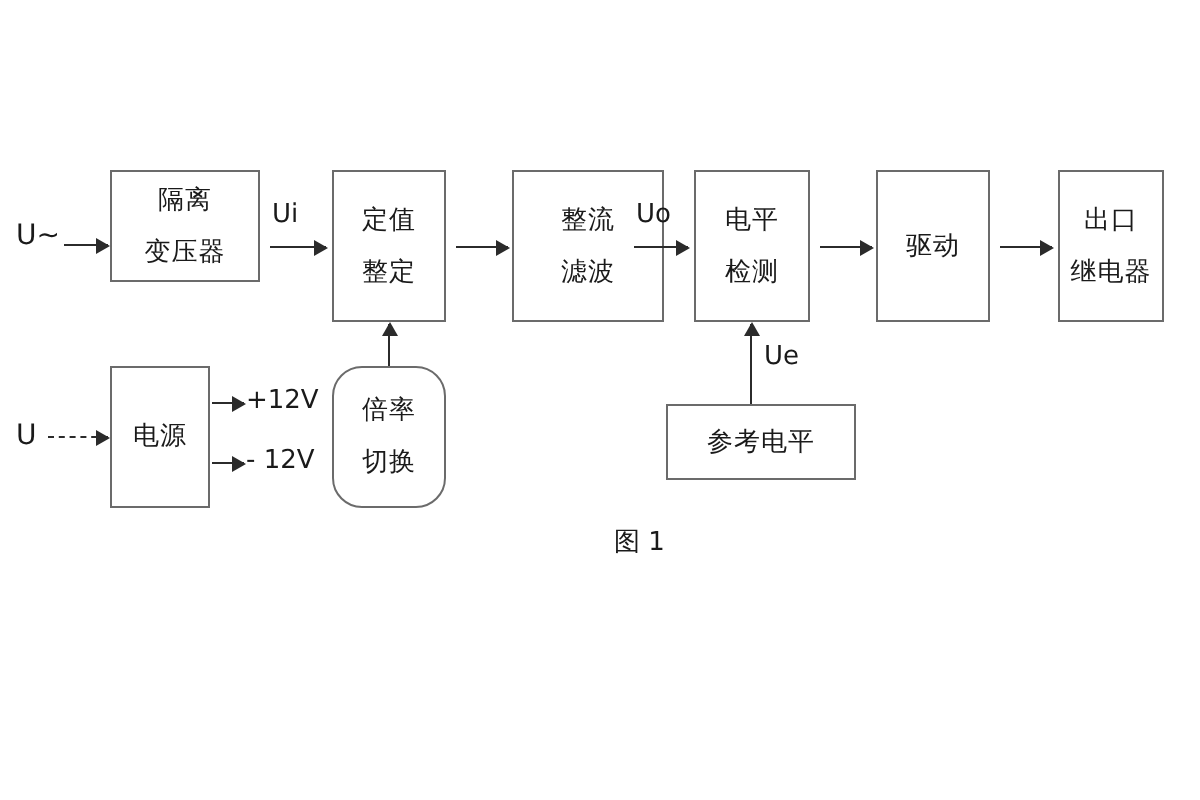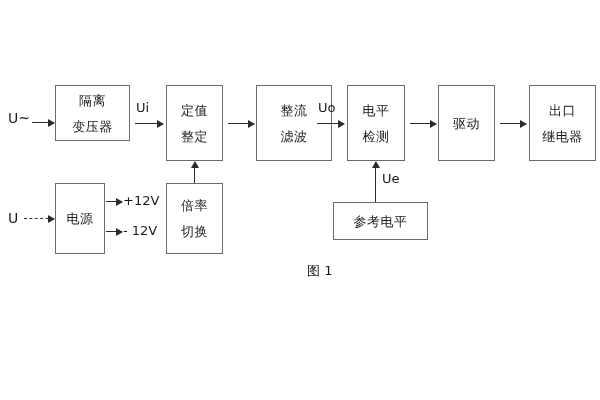--- a/index.html
+++ b/index.html
@@ -135,39 +135,39 @@
   </div>
 
   <div class="harrow" style="left:410px; top:123px; width:26px;"></div>
 
   <div class="box single" style="left:438px; top:85px; width:57px; height:76px;">
     <span class="ln">驱动</span>
   </div>
 
   <div class="harrow" style="left:500px; top:123px; width:26px;"></div>
 
-  <div class="box" style="left:529px; top:85px; width:67px; height:76px;">
+  <div class="box" style="left:529px; top:85px; width:53px; height:76px;">
     <span class="ln">出口</span>
     <span class="ln">继电器</span>
   </div>
 
   <div class="lbl big" style="left:8px; top:211px;">U</div>
   <div class="harrow dashed" style="left:24px; top:218px; width:30px;"></div>
 
   <div class="box single" style="left:55px; top:183px; width:50px; height:71px;text-align:right;">
     <span class="ln">电源</span>
   </div>
 
   <div class="harrow" style="left:106px; top:201px; width:16px;"></div>
   <div class="lbl" style="left:123px; top:194px;">+12V</div>
 
   <div class="harrow" style="left:106px; top:231px; width:16px;"></div>
   <div class="lbl" style="left:123px; top:224px;">- 12V</div>
 
-  <div class="box" style="left:166px; top:183px; width:57px; height:71px;">
+  <div class="box" style="left:166px; top:183px; width:57px; height:71px;border-radius:15px;">
     <span class="ln">倍率</span>
     <span class="ln">切换</span>
   </div>
 
   <div class="varrow" style="left:194px; top:162px; height:21px;"></div>
 
   <div class="box single" style="left:333px; top:202px; width:95px; height:38px;text-align:right;">
     <span class="ln">参考电平</span>
   </div>
 

